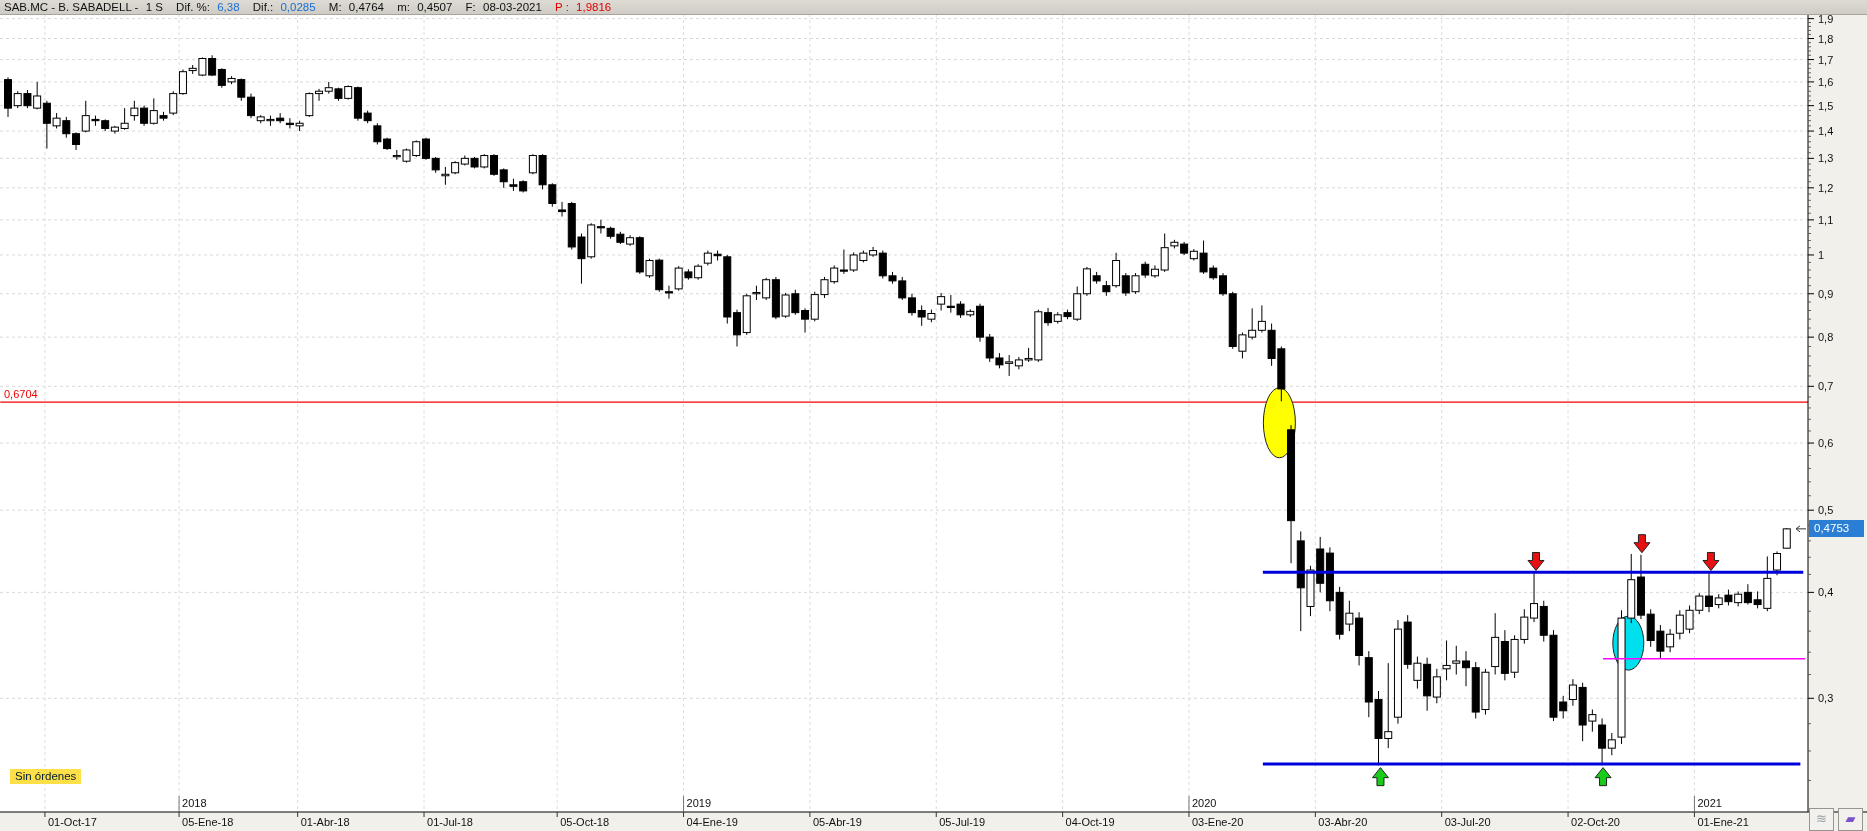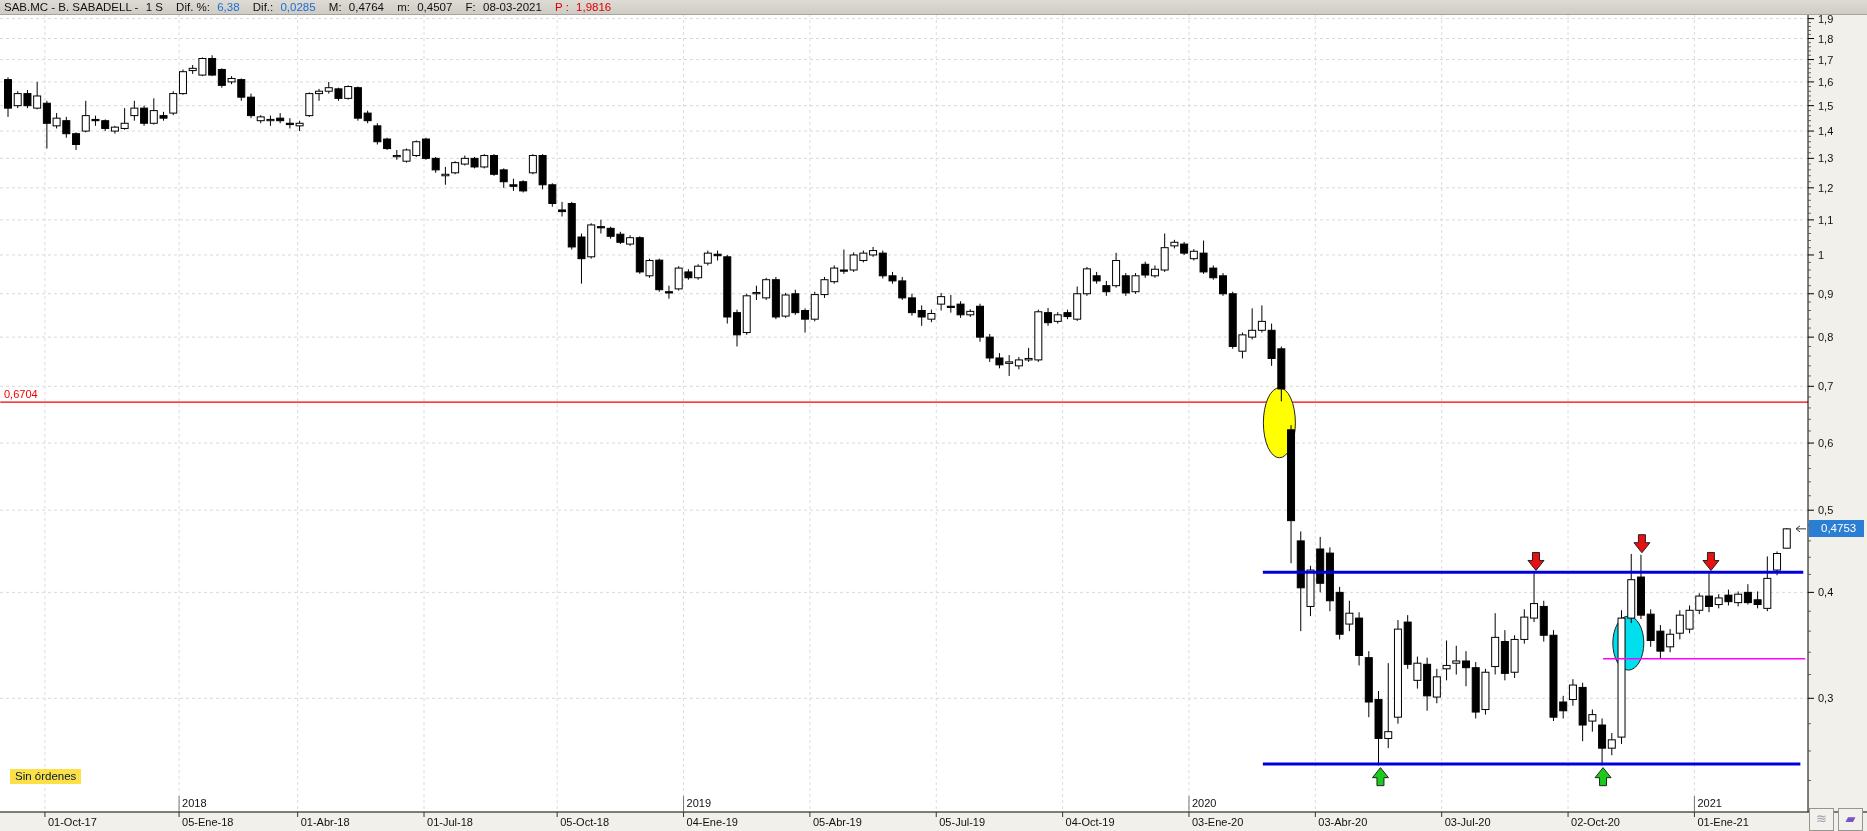--- a/index.html
+++ b/index.html
@@ -10,21 +10,21 @@
     font-size:11.5px;color:#111;white-space:nowrap;padding:1px 0 0 4px;box-sizing:border-box;
     z-index:5;line-height:13px;}
   #chart-header span{margin-right:4px;}
   #chart-header .grp{margin-left:6px;}
   .blue-val{color:#1a6fd4;}
   .red-val{color:#e00000;}
   #chart-svg{position:absolute;left:0;top:0;z-index:1;}
   #sin-ordenes{position:absolute;left:10px;top:769px;background:#fde047;color:#001a33;
     font-size:11.5px;padding:1px 5px 2px 5px;z-index:4;}
   #price-badge{position:absolute;left:1809px;top:519px;width:55px;height:17px;background:#2a7fd4;
-    color:#fff;font-size:11.5px;line-height:17px;padding-left:12px;z-index:4;box-sizing:border-box;}
+    color:#fff;font-size:11.5px;line-height:17px;padding-left:5px;z-index:4;box-sizing:border-box;}
   .corner-btn{position:absolute;top:808px;width:25px;height:23px;background:#f2f1ed;
     border:1px solid #979590;z-index:6;text-align:center;line-height:20px;font-size:13px;
     box-sizing:border-box;cursor:pointer;}
   #btn-wave{left:1809px;color:#9aa0a6;}
   #btn-save{left:1838px;color:#7a52c9;}
 </style>
 </head>
 <body>
 
 <div id="app">

